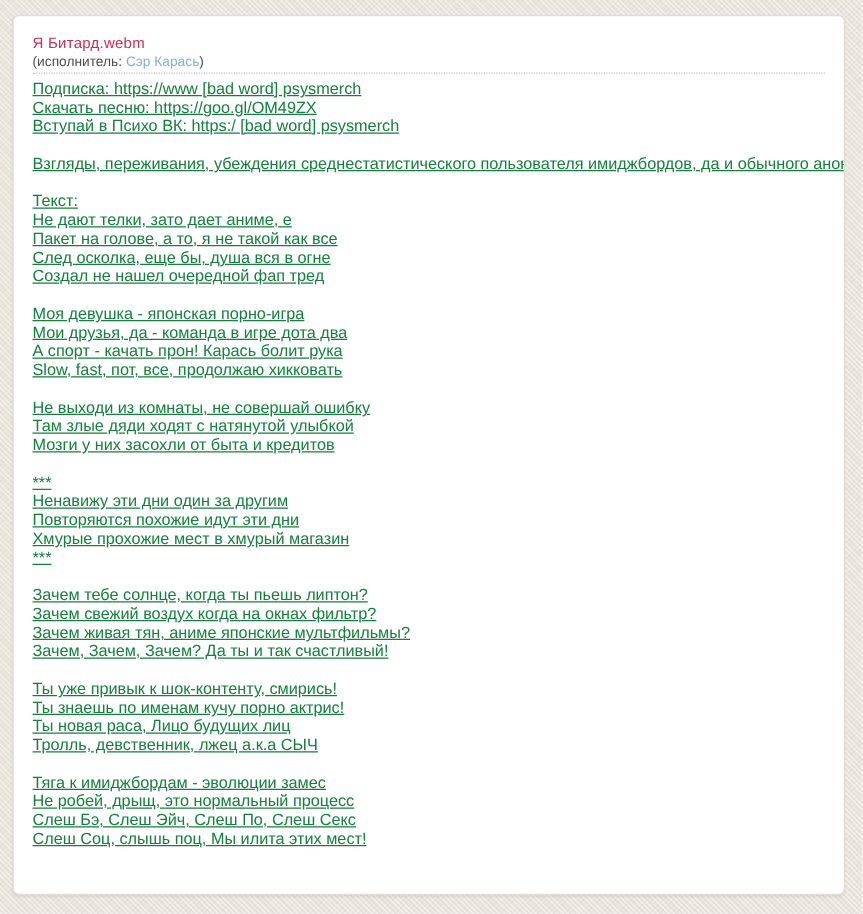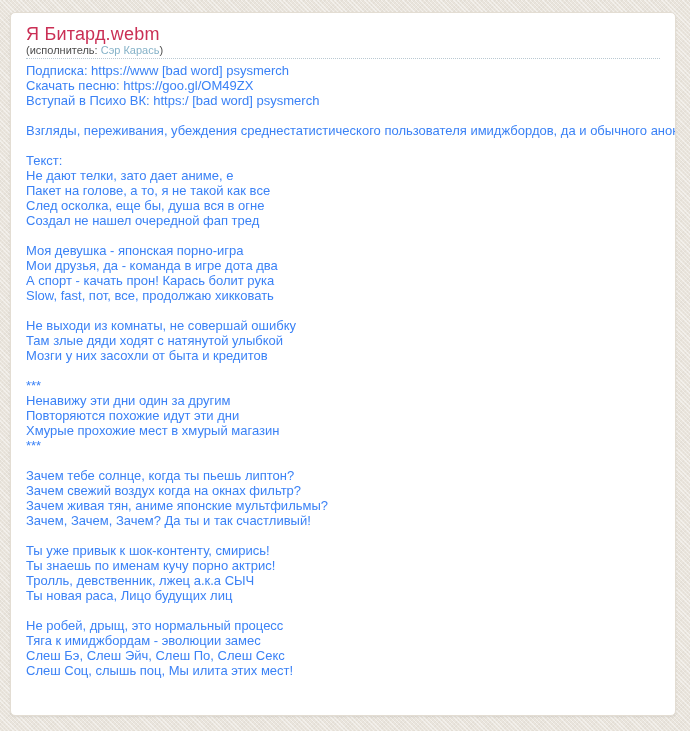--- a/index.html
+++ b/index.html
@@ -26,42 +26,43 @@
     box-sizing: border-box;
     background: #ffffff;
     border: 1px solid #e3ddd3;
     border-radius: 5px;
     box-shadow: 0 1px 2px rgba(0,0,0,.08);
     padding: 12px 15px 0 15px;
     overflow: hidden;
   }
   .song-title {
     margin: 0;
-    font-size: 18px;
+    font-size: 12px;
     font-weight: 400;
     line-height: 19px;
     color: #ca2f55;
     letter-spacing: .2px;
   }
   .artist-line {
     font-size: 11px;
     line-height: 12px;
     color: #4d4d4d;
     padding-bottom: 2px;
     border-bottom: 1px dotted #b9c9d2;
   }
   .artist-link {
     color: #85b2c8;
     text-decoration: none;
     cursor: pointer;
   }
   .content {
     margin-top: 4px;
     font-size: 13px;
-    color: #3b82f6;
+    color: #15803d;
+    text-decoration: underline;
   }
   .stanza {
     margin-bottom: 15px;
   }
   .stanza:last-child {
     margin-bottom: 0;
   }
   .line {
     height: 15px;
     line-height: 15px;
@@ -117,24 +118,24 @@
       </div>
     <div class="stanza">
         <div class="line">Зачем тебе солнце, когда ты пьешь липтон?</div>
         <div class="line">Зачем свежий воздух когда на окнах фильтр?</div>
         <div class="line">Зачем живая тян, аниме японские мультфильмы?</div>
         <div class="line">Зачем, Зачем, Зачем? Да ты и так счастливый!</div>
       </div>
     <div class="stanza">
         <div class="line">Ты уже привык к шок-контенту, смирись!</div>
         <div class="line">Ты знаешь по именам кучу порно актрис!</div>
+        <div class="line">Ты новая раса, Лицо будущих лиц</div>
         <div class="line">Тролль, девственник, лжец а.к.а СЫЧ</div>
-        <div class="line">Ты новая раса, Лицо будущих лиц</div>
       </div>
     <div class="stanza">
+        <div class="line">Тяга к имиджбордам - эволюции замес</div>
         <div class="line">Не робей, дрыщ, это нормальный процесс</div>
-        <div class="line">Тяга к имиджбордам - эволюции замес</div>
         <div class="line">Слеш Бэ, Слеш Эйч, Слеш По, Слеш Секс</div>
         <div class="line">Слеш Соц, слышь поц, Мы илита этих мест!</div>
       </div>
 
   </div>
 </div>
 
 </body></html>

